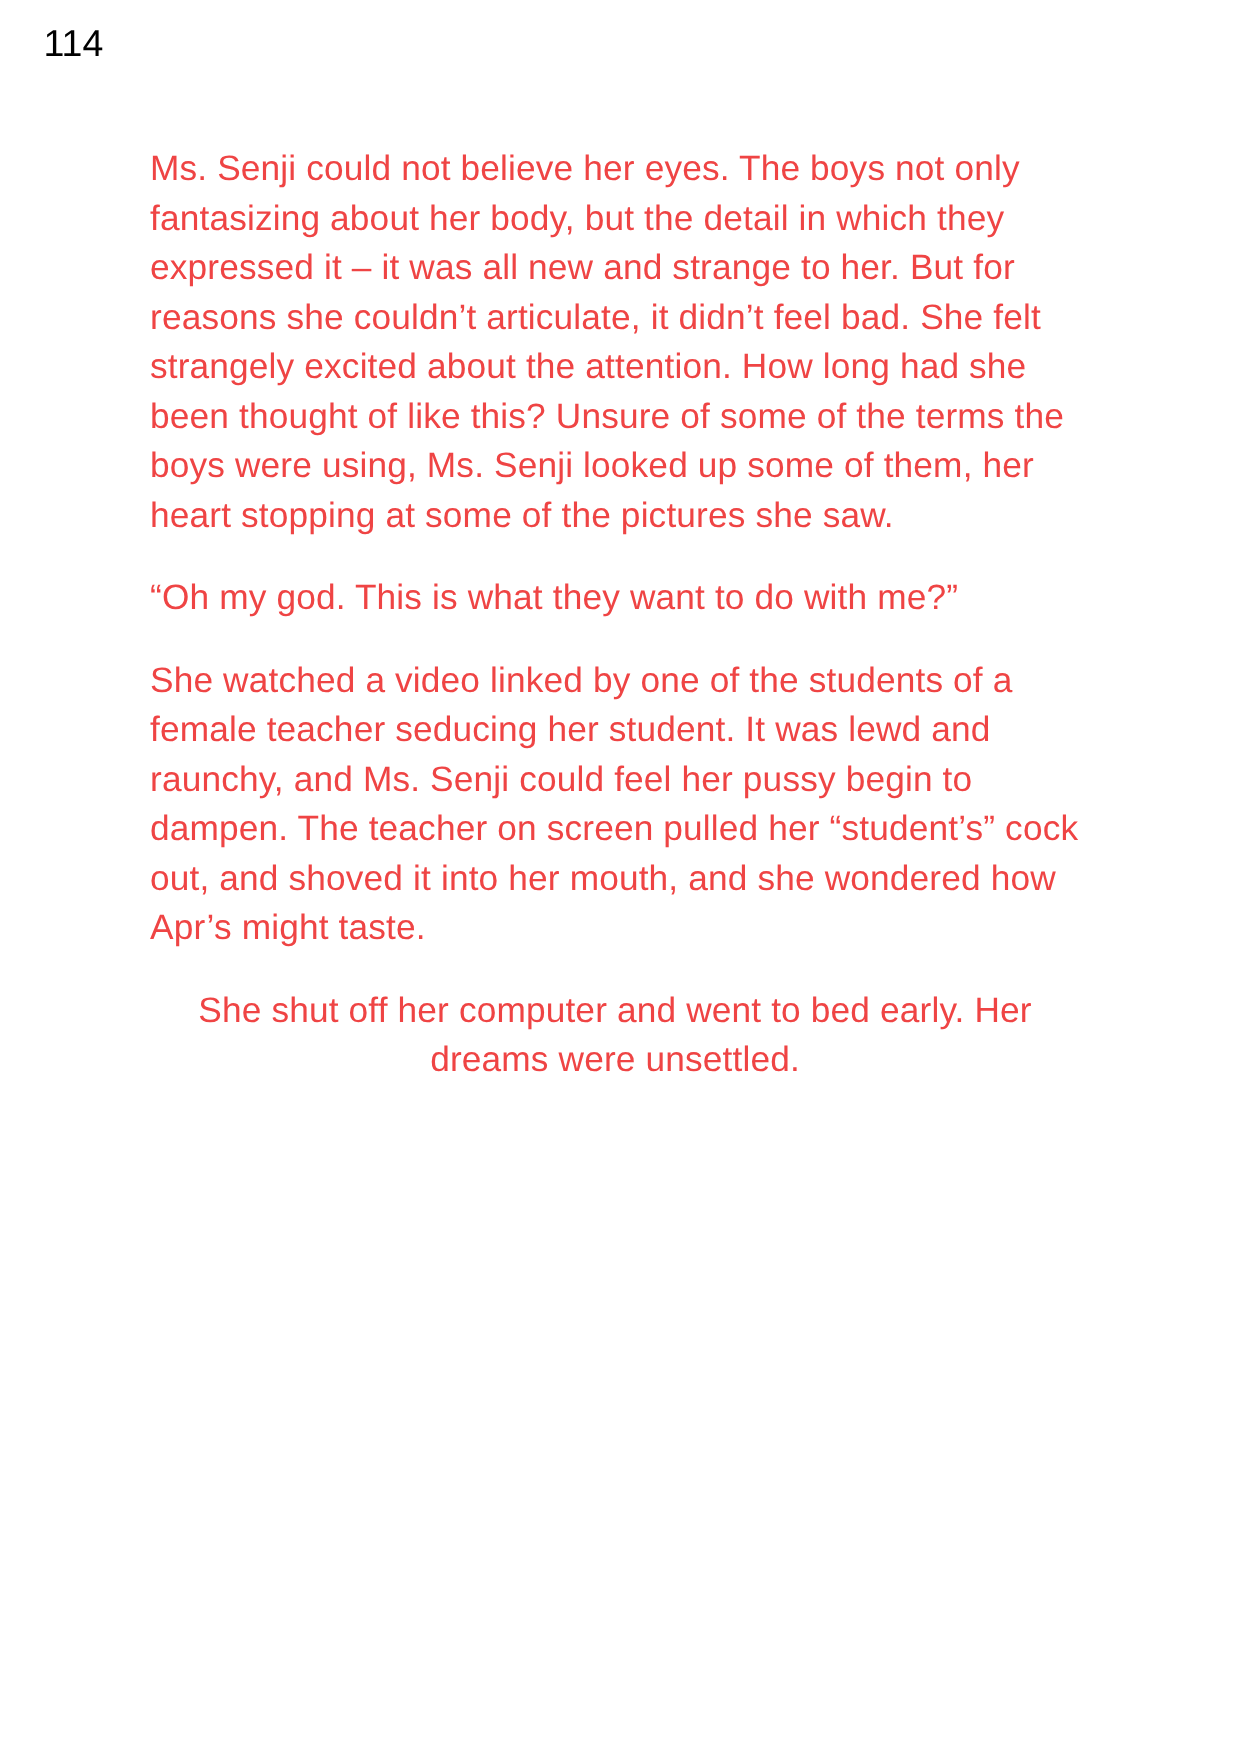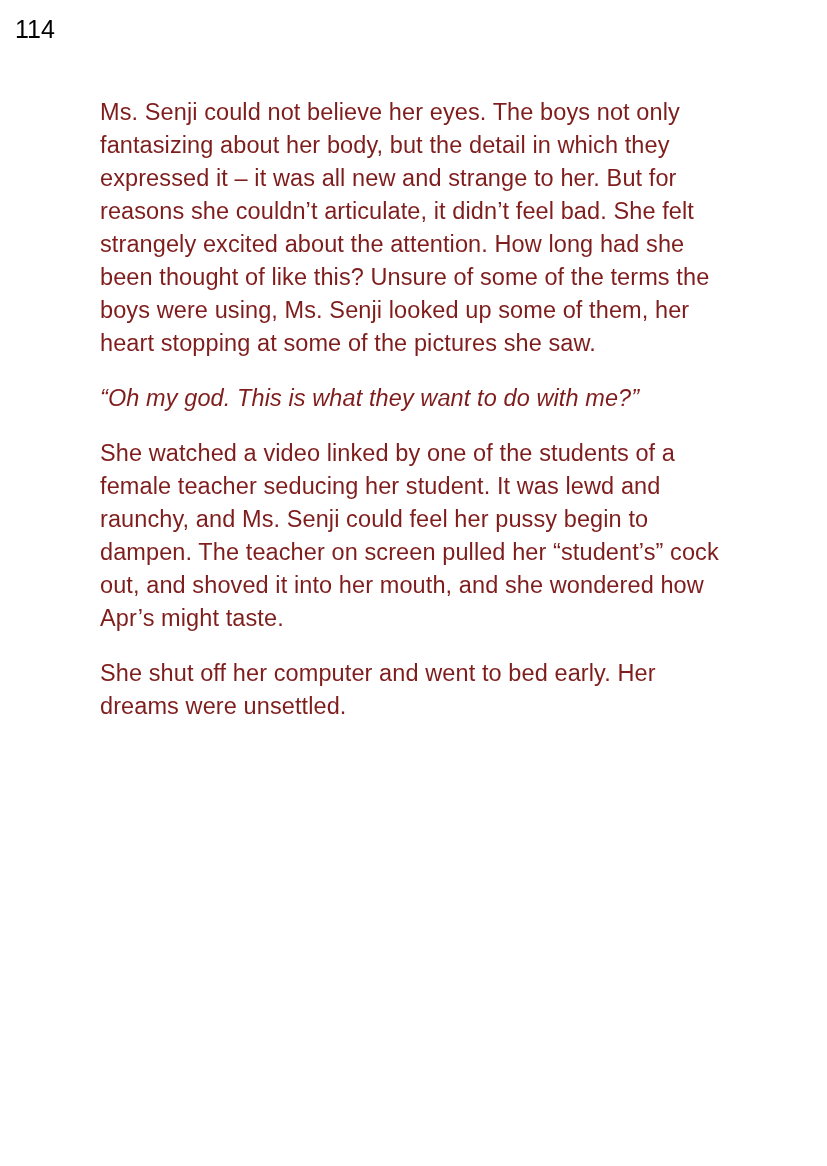--- a/index.html
+++ b/index.html
@@ -17,45 +17,45 @@
   }
   .page {
     position: relative;
     width: 827px;
     height: 1166px;
     box-sizing: border-box;
   }
   .page-number {
     position: absolute;
     top: 14px;
-    left: 15px;
+    left: 29px;
     font-size: 25px;
     line-height: 30px;
     letter-spacing: 0px;
     color: #000000;
   }
   .body-block {
     position: absolute;
     top: 96px;
     left: 100px;
     width: 620px;
   }
   .para {
     margin: 0 0 22px 0;
     font-size: 23.5px;
     line-height: 33px;
     text-align: left;
-    color: #7f1d1d;
+    color: #ef4444;
     letter-spacing: 0.1px;
   }
   .para.italic {
-    font-style: italic;
   }
   .para:last-child {
     margin-bottom: 0;
+    text-align: center;
   }
 </style>
 </head>
 <body>
 
 <div class="page">
 
   <div class="page-number">114</div>
 
   <div class="body-block">

